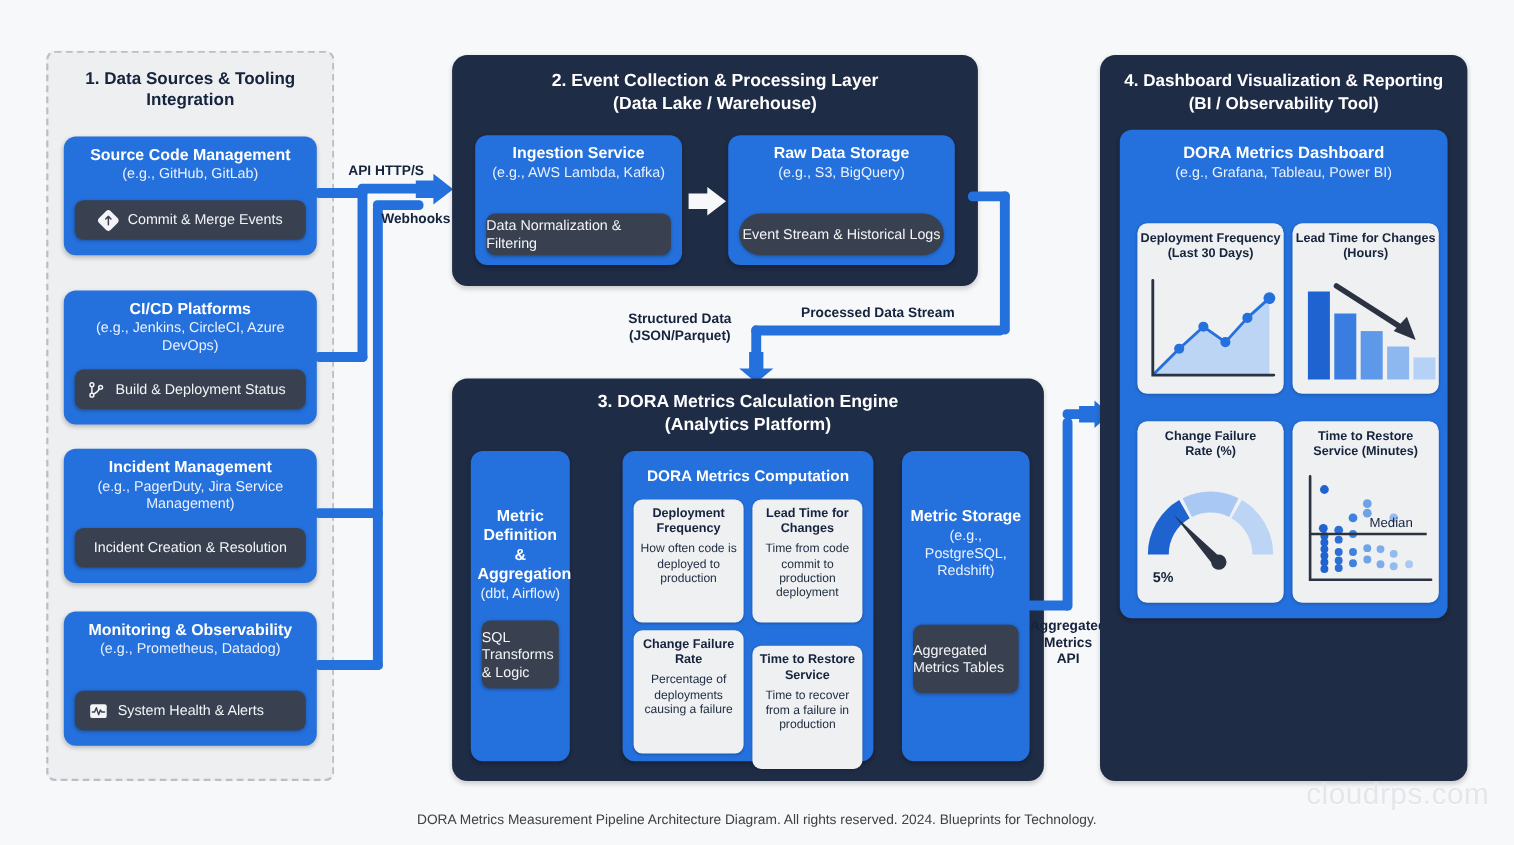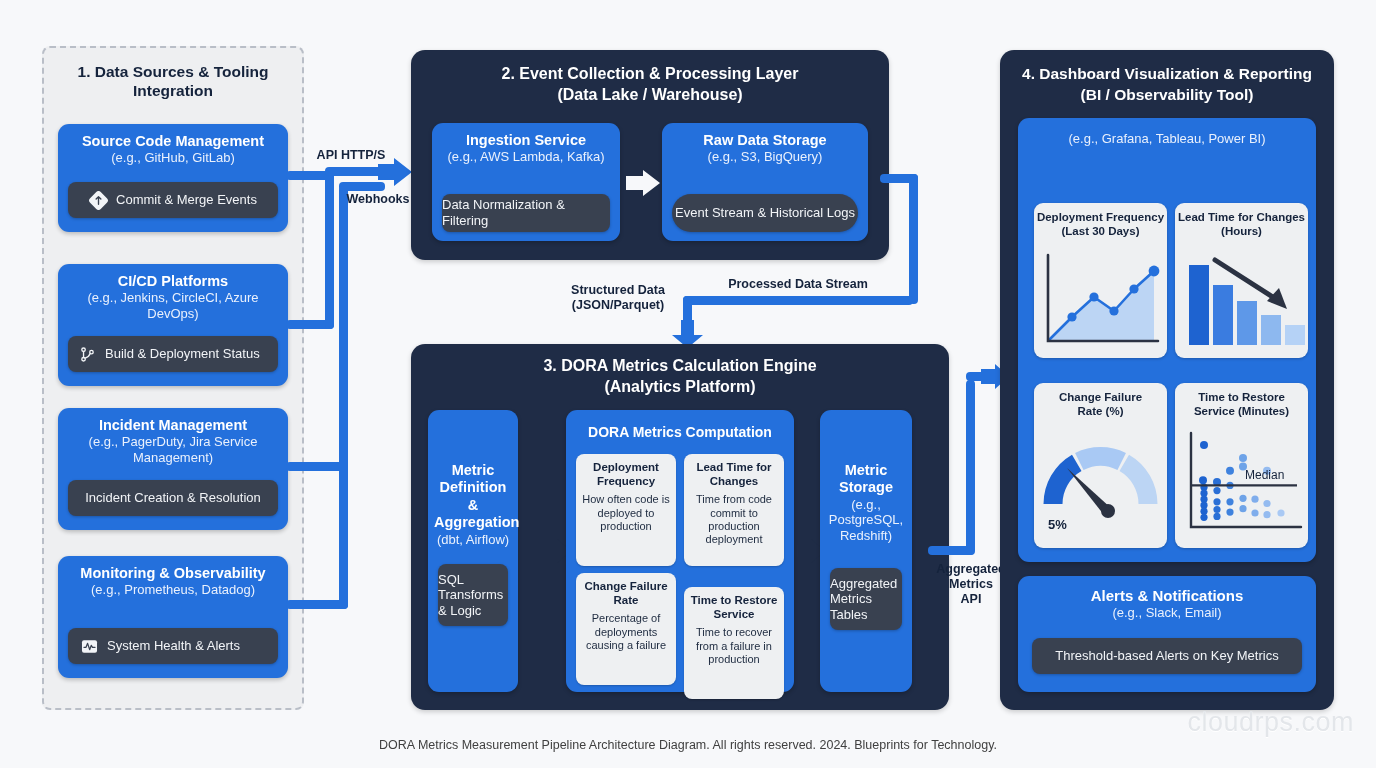--- a/index.html
+++ b/index.html
@@ -286,21 +286,21 @@
     <div class="mcard" style="left:118px; top:177px; width:100px; height:112px;">
       <div class="mt">Time to Restore Service</div>
       <div class="md">Time to recover from a failure in production</div>
     </div>
   </div>
 
   <svg class="arrow" style="left:797px; top:539px;" width="28" height="24" viewBox="0 0 28 24">
     <path d="M0 6h14V0l14 12-14 12v-6H0z" fill="#1f2c46"></path>
   </svg>
 
-  <div class="bluebox" style="left:820px; top:410px; width:92px; height:282px; padding-top:52px;">
+  <div class="bluebox" style="left:820px; top:410px; width:116px; height:282px; padding-top:52px;">
     <div class="bb-title">Metric Storage</div>
     <div class="bb-sub">(e.g., PostgreSQL, Redshift)</div>
     <div class="chip" style="top:158px; height:62px;">
       <span>Aggregated Metrics Tables</span>
     </div>
   </div>
 
   <div class="conn" style="left:928px; top:546px; width:46px; height:9px; border-radius:4px;"></div>
   <div class="conn" style="left:966px; top:380px; width:9px; height:175px; border-radius:4px;"></div>
   <div class="conn" style="left:966px; top:372px; width:22px; height:9px; border-radius:4px;"></div>
@@ -309,20 +309,21 @@
   </svg>
   <div class="conn-label" style="left:932px; top:562px; width:78px;">Aggregated
 Metrics
 API</div>
 
   <div class="panel-dark" style="left:1000px; top:50px; width:334px; height:660px;"></div>
   <div class="panel-title" style="position:absolute; left:1004px; top:64px; width:326px; font-size:15.5px;">4. Dashboard Visualization &amp; Reporting</div>
   <div class="panel-title" style="position:absolute; left:1004px; top:85px; width:326px; font-size:15.5px;">(BI / Observability Tool)</div>
 
   <div class="bluebox" style="left:1018px; top:118px; width:298px; height:444px; padding-top:13px;">
+    <div class="bb-title" style="font-size:15px;">DORA Metrics Dashboard</div>
     <div class="bb-sub">(e.g., Grafana, Tableau, Power BI)</div>
   </div>
 
   <div class="widget" style="left:1034px; top:203px; width:133px; height:155px;">
     <div class="wt">Deployment Frequency</div>
     <div class="wt">(Last 30 Days)</div>
     <svg style="top:42px;" width="133" height="108" viewBox="0 0 133 108">
       <path d="M14 96 L38 72 L60 52 L80 66 L100 44 L120 26 L120 96 Z" fill="#bcd5f4"></path>
       <polyline points="14,96 38,72 60,52 80,66 100,44 120,26" fill="none" stroke="#2470dc" stroke-width="2.6" stroke-linejoin="round"></polyline>
       <circle cx="38" cy="72" r="4.6" fill="#2470dc"></circle>
@@ -397,24 +398,17 @@
           <circle cx="92.0" cy="80.5" r="3.6" fill="#94bbf0"></circle>
           <circle cx="92.0" cy="91.7" r="3.6" fill="#94bbf0"></circle>
           <circle cx="106.0" cy="90.0" r="3.6" fill="#a9c9f4"></circle>
         </g>
       <line id="median-line" x1="16" y1="62.4" x2="122" y2="62.4" stroke="#2b3242" stroke-width="2.2"></line>
       <text id="median-label" x="70" y="56.4" font-family="Liberation Sans, sans-serif" font-size="12" fill="#15233c">Median</text>
       <path d="M16 10 V104 H126" stroke="#2b3242" stroke-width="2.4" fill="none" stroke-linecap="round"></path>
     </svg>
   </div>
 
-  <div class="bluebox" style="left:1018px; top:576px; width:298px; height:116px; padding-top:11px;">
-    <div class="bb-title" style="font-size:15px;">Alerts &amp; Notifications</div>
-    <div class="bb-sub">(e.g., Slack, Email)</div>
-    <div class="chip" style="top:62px; height:36px; left:14px; right:14px;">
-      <span>Threshold-based Alerts on Key Metrics</span>
-    </div>
-  </div>
 
   <div class="footer">DORA Metrics Measurement Pipeline Architecture Diagram. All rights reserved. 2024. Blueprints for Technology.</div>
   <div class="watermark">cloudrps.com</div>
 
 </div>
 
 </body></html>

